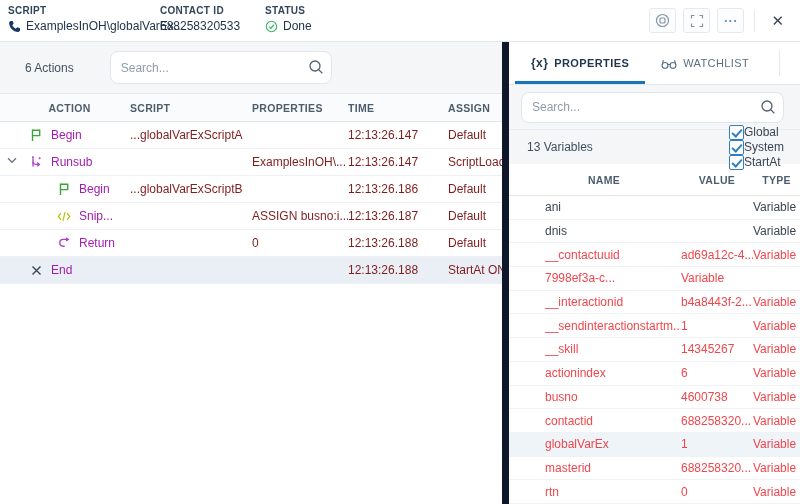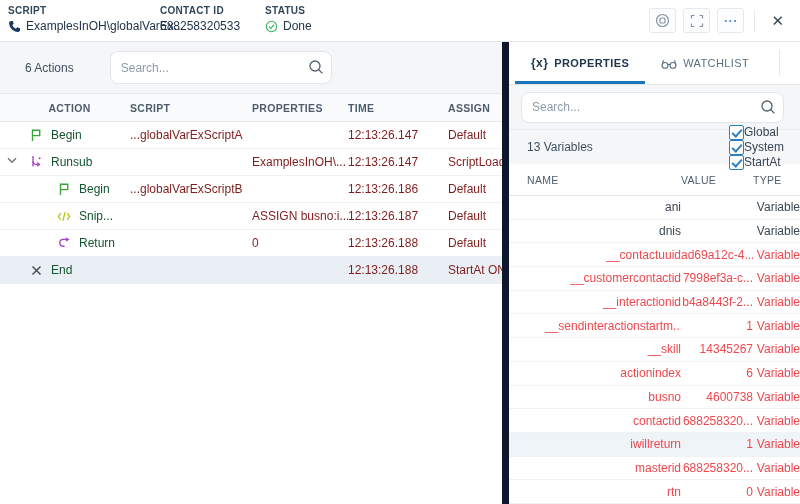--- a/index.html
+++ b/index.html
@@ -49,21 +49,21 @@
   .athead { height:28px; background:#fafbfc; border-bottom:1px solid #e2e6ea;
     font-size:10.5px; font-weight:bold; color:#4d5d6d; letter-spacing:.3px; }
   .athead > div:first-child { padding-left:9px;text-align:center; }
   .arow { height:27px; border-bottom:1px solid #eef0f3; font-size:12px; cursor:pointer; }
   .arow.hl { background:#e9eff5; }
   .c-action { position:relative; display:flex; align-items:center; height:100%; }
   .chev { position:absolute; left:7px; top:8px; cursor:pointer; }
   .aicon { display:inline-flex; width:14px; justify-content:center; }
   .aicon.lvl1 { margin-left:29px; }
   .aicon.lvl2 { margin-left:57px; }
-  .alabel { margin-left:8px; color:#14532d;text-align:right; }
+  .alabel { margin-left:8px; color:#a21caf;text-align:right; }
   .cell { overflow:hidden; white-space:nowrap; color:#7f1d1d; }
 
   
   .tabsbar { height:43px; display:flex; align-items:stretch; border-bottom:1px solid #e3e7ea;
     padding-left:6px; background:#fff; }
   .tab { display:flex; align-items:center; gap:6px; padding:0 16px; font-size:11px;
     letter-spacing:.4px; color:#5a7184; cursor:pointer; }
   .tab.active { color:#1f364c; font-weight:bold; box-shadow:inset 0 -3px 0 #1a74bc; }
   .tab .xg { font-size:12px; font-weight:bold; }
   .tabsep { width:1px; background:#e5e9ed; margin:8px 0 8px 14px; }
@@ -72,26 +72,26 @@
   .filterbar { height:35px; background:#f4f6f8; border-top:1px solid #e9ecef;
     display:flex; align-items:center; font-size:12px; }
   .vcount { margin-left:18px; color:#41505f; flex:1; }
   .fitem { display:flex; gap:0; margin-right:16px; color:#3a4754;
     cursor:pointer; }
   .cbox { width:15px; height:15px; border:1px solid #2f7ec0; border-radius:2px;
     background:#fff; position:relative; }
   .cbox::after { content:""; position:absolute; left:4px; top:1px; width:4px; height:8px;
     border:solid #2f7ec0; border-width:0 2px 2px 0; transform:rotate(42deg); }
   .vthead, .vrow { display:grid; grid-template-columns:172px 72px 1fr; align-items:center; }
-  .vthead { height:32px; border-bottom:1px solid #e2e6ea; font-size:10.5px; font-weight:normal;
-    color:#4d5d6d; letter-spacing:.3px; background:#fff; }
+  .vthead { height:32px; border-bottom:1px solid #e2e6ea; font-size:10.5px; font-weight:bold;
+    color:#4d5d6d; letter-spacing:.3px; background:#fff;text-align:center; }
   .vthead > div:first-child { padding-left:18px; }
   .vrow { height:23.7px; border-bottom:1px solid #f0f2f4; font-size:12px; cursor:pointer; }
   .vrow > div:first-child { padding-left:36px; overflow:hidden; white-space:nowrap; }
-  .vrow > div { overflow:hidden; white-space:nowrap;text-align:right; }
+  .vrow > div { overflow:hidden; white-space:nowrap; }
   .vrow.red { color:#ef474d; }
   .vrow.hl { background:#eef4f8; }
 
   svg { display:block; }
 </style>
 </head>
 <body>
 
 <div class="tophdr">
   <div class="hgroup g-script">
@@ -339,21 +339,20 @@
           <div>dnis</div>
           <div></div>
           <div>Variable</div>
         </div>
         <div class="vrow red">
           <div>__contactuuid</div>
           <div>ad69a12c-4...</div>
           <div>Variable</div>
         </div>
         <div class="vrow red">
-          <div>__customercontactid</div>
           <div>7998ef3a-c...</div>
           <div>Variable</div>
         </div>
         <div class="vrow red">
           <div>__interactionid</div>
           <div>b4a8443f-2...</div>
           <div>Variable</div>
         </div>
         <div class="vrow red">
           <div>__sendinteractionstartm...</div>
@@ -374,21 +373,21 @@
           <div>busno</div>
           <div>4600738</div>
           <div>Variable</div>
         </div>
         <div class="vrow red">
           <div>contactid</div>
           <div>688258320...</div>
           <div>Variable</div>
         </div>
         <div class="vrow red hl">
-          <div>iwillreturn</div>
+          <div>globalVarEx</div>
           <div>1</div>
           <div>Variable</div>
         </div>
         <div class="vrow red">
           <div>masterid</div>
           <div>688258320...</div>
           <div>Variable</div>
         </div>
         <div class="vrow red">
           <div>rtn</div>

